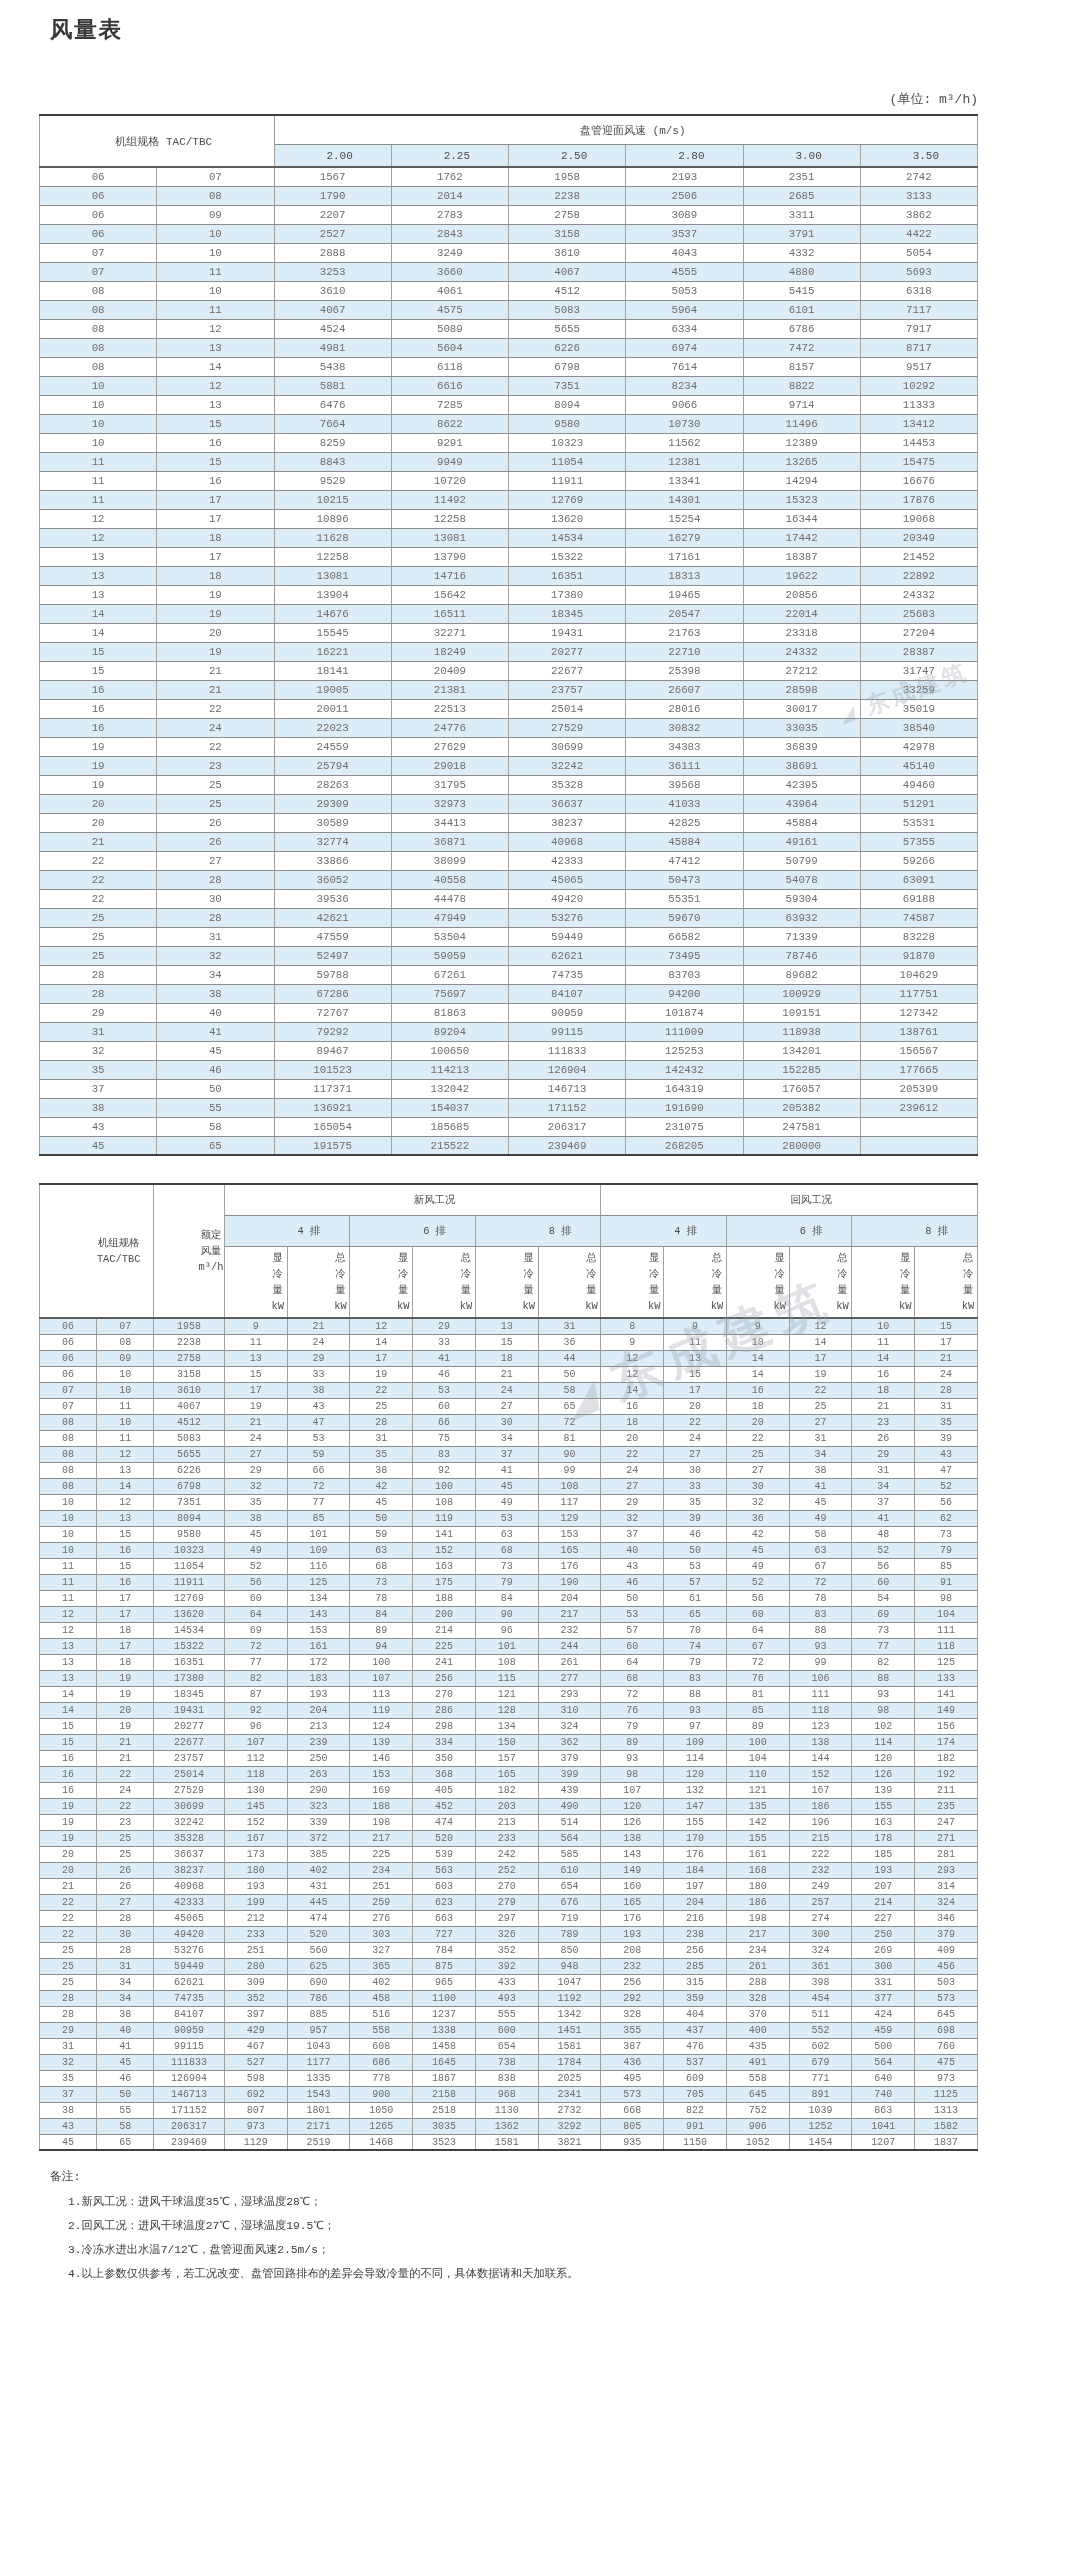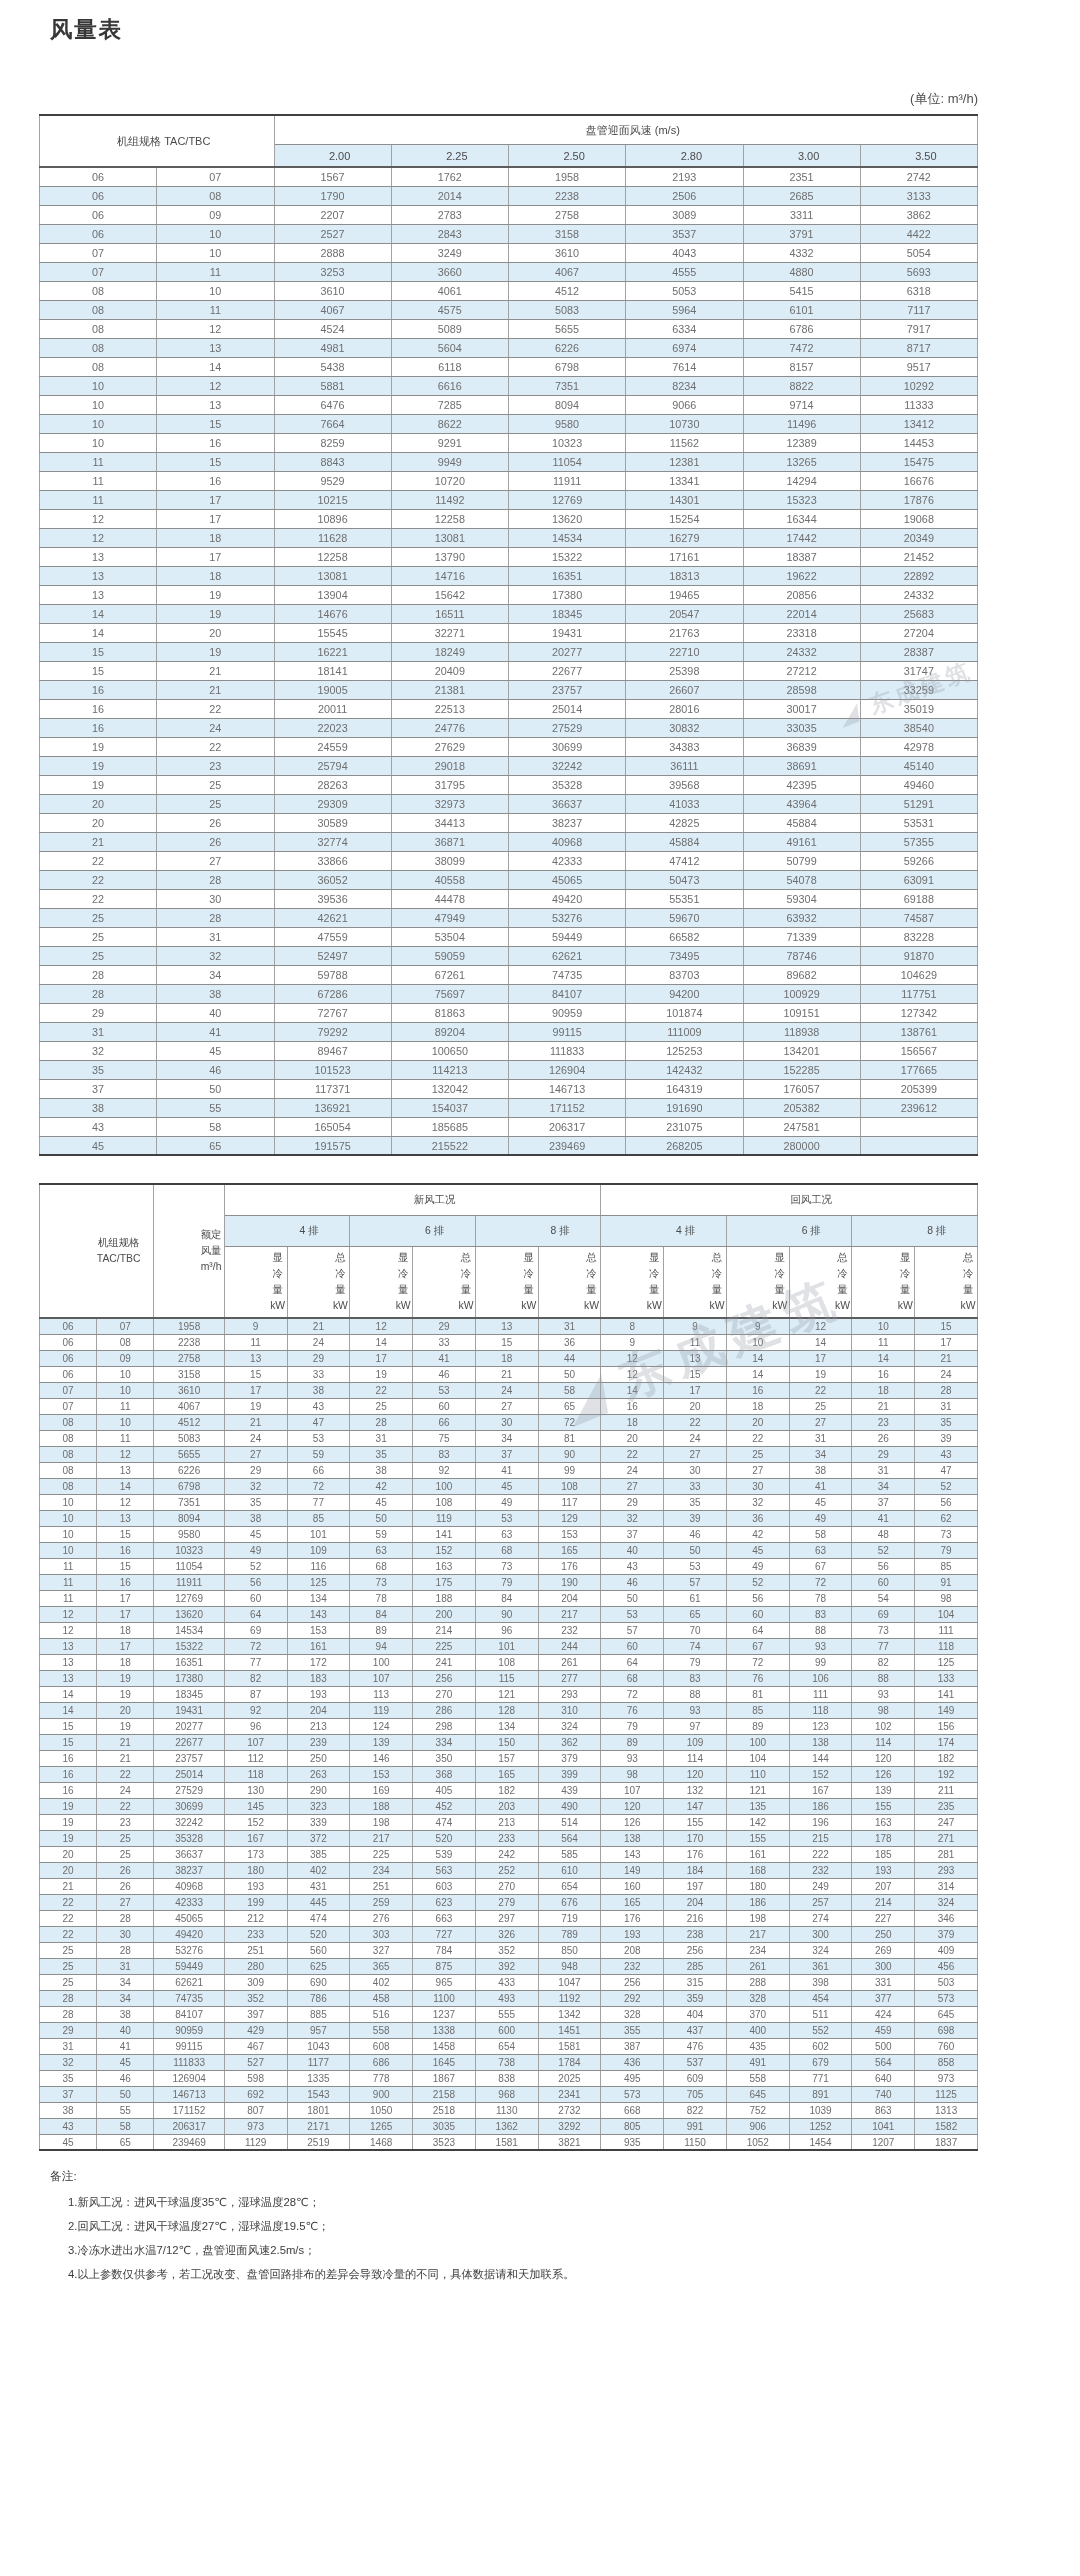--- a/index.html
+++ b/index.html
@@ -1,17 +1,17 @@
 <!DOCTYPE html>
 <html style="font-size:14.4px"><head>
 <meta charset="utf-8">
 <style>
   html,body{margin:0;padding:0;background:#ffffff;}
   body{width:1080px;font-family:"Liberation Sans","DejaVu Sans",sans-serif;}
-  .page{position:relative;width:1080px;height:2576px;overflow:hidden;background:#fff;}
+  .page{position:relative;width:1080px;height:2576px;overflow:hidden;background:#fff;font-family:Liberation Mono, monospace;}
 
   h1.title{margin:14.4px 0 0 50px;font-size:22.5px;font-weight:bold;color:#373737;letter-spacing:1.8px;}
   .unit-note{width:939px;margin:45px 0 5.4px 39px;text-align:right;font-size:13px;color:#4e4e4e;}
 
   table{border-collapse:collapse;table-layout:fixed;margin-left:39px;width:939px;
         border-top:2.7px solid #404040;border-bottom:2.7px solid #404040;}
   td,th{border:0.9px solid #a2a2a2;border-top:1.8px solid #8d8d8d;border-bottom:1.8px solid #8d8d8d;
         text-align:center;vertical-align:middle;font-weight:normal;padding:0;overflow:hidden;}
   thead{border-bottom:2.7px solid #5c5c5c;}
   thead th{color:#4b4b4b;}
@@ -1456,21 +1456,21 @@
           <td>1177</td>
           <td>686</td>
           <td>1645</td>
           <td>738</td>
           <td>1784</td>
           <td>436</td>
           <td>537</td>
           <td>491</td>
           <td>679</td>
           <td>564</td>
-          <td>858</td>
+          <td>475</td>
         </tr>
         <tr>
           <td>35</td>
           <td>46</td>
           <td>126904</td>
           <td>598</td>
           <td>1335</td>
           <td>778</td>
           <td>1867</td>
           <td>838</td>

